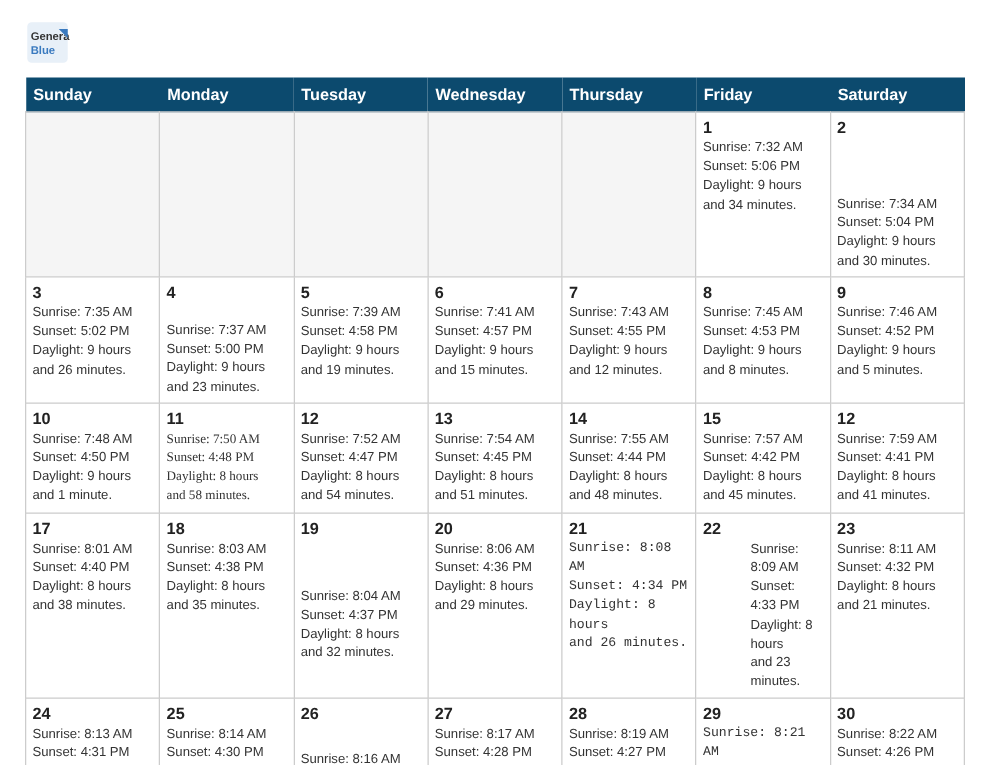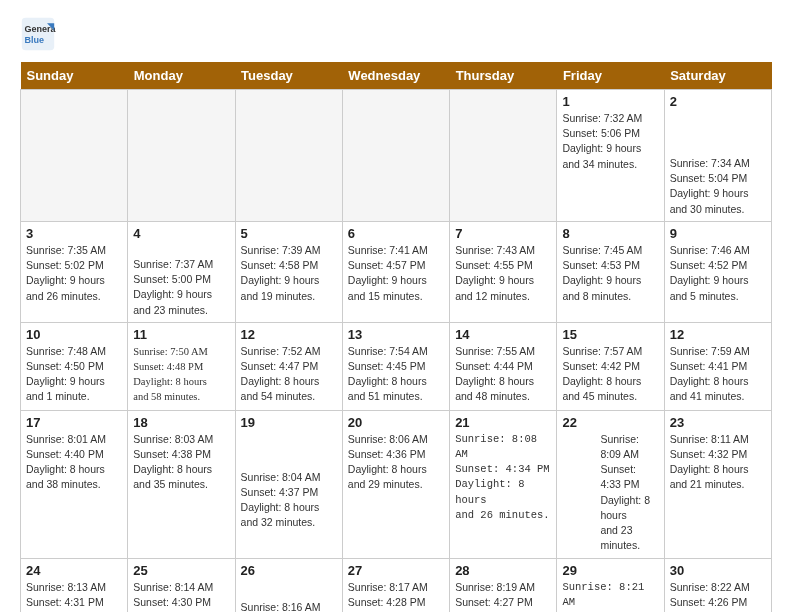--- a/index.html
+++ b/index.html
@@ -5,21 +5,21 @@
     * { box-sizing: border-box; margin: 0; padding: 0; }
     body { font-family: Arial, sans-serif; background: #fff; width: 792px; min-height: 612px; }
     .page { padding: 16px 20px; }
     .header-area { display: flex; align-items: flex-start; justify-content: space-between; margin-bottom: 10px; }
     .logo { display: flex; align-items: center; gap: 4px; }
     .logo-icon { width: 36px; height: 36px; }
     .title-area { text-align: right; }
     .month-title { font-size: 36px; font-weight: bold; color: #333; }
     .location { font-size: 16px; color: #555; }
     table { width: 100%; border-collapse: collapse; table-layout: fixed; }
-    th { background-color: #a16207; color: #fff; text-align: left; padding: 6px 6px; font-size: 13px; font-weight: bold; }
+    th { background-color: #0c4a6e; color: #fff; text-align: left; padding: 6px 6px; font-size: 13px; font-weight: bold; }
     td { border: 1px solid #ccc; vertical-align: top; padding: 4px 5px; height: 88px; background: #fff; }
     td.empty { background: #f5f5f5; }
     .day-num { font-weight: bold; font-size: 13px; color: #222; margin-bottom: 2px; }
     .day-info { font-size: 10.5px; color: #333; line-height: 1.45; }
   </style>
 </head>
 <body>
 
 <div class="page">
   <div class="header-area">

